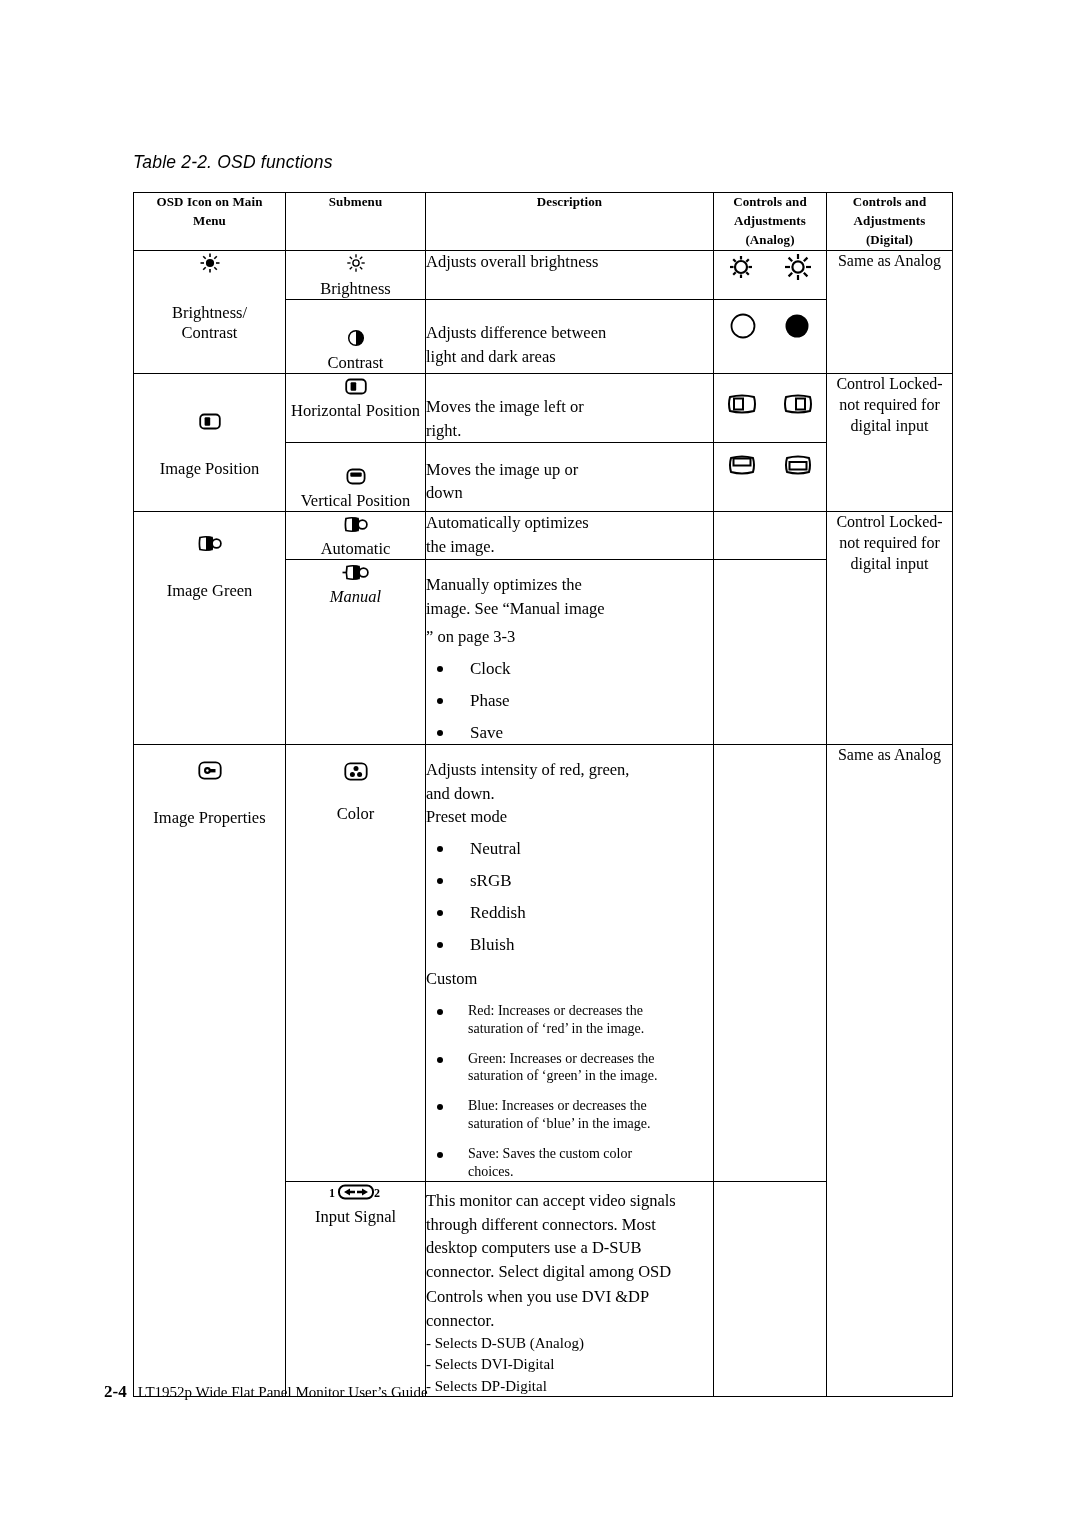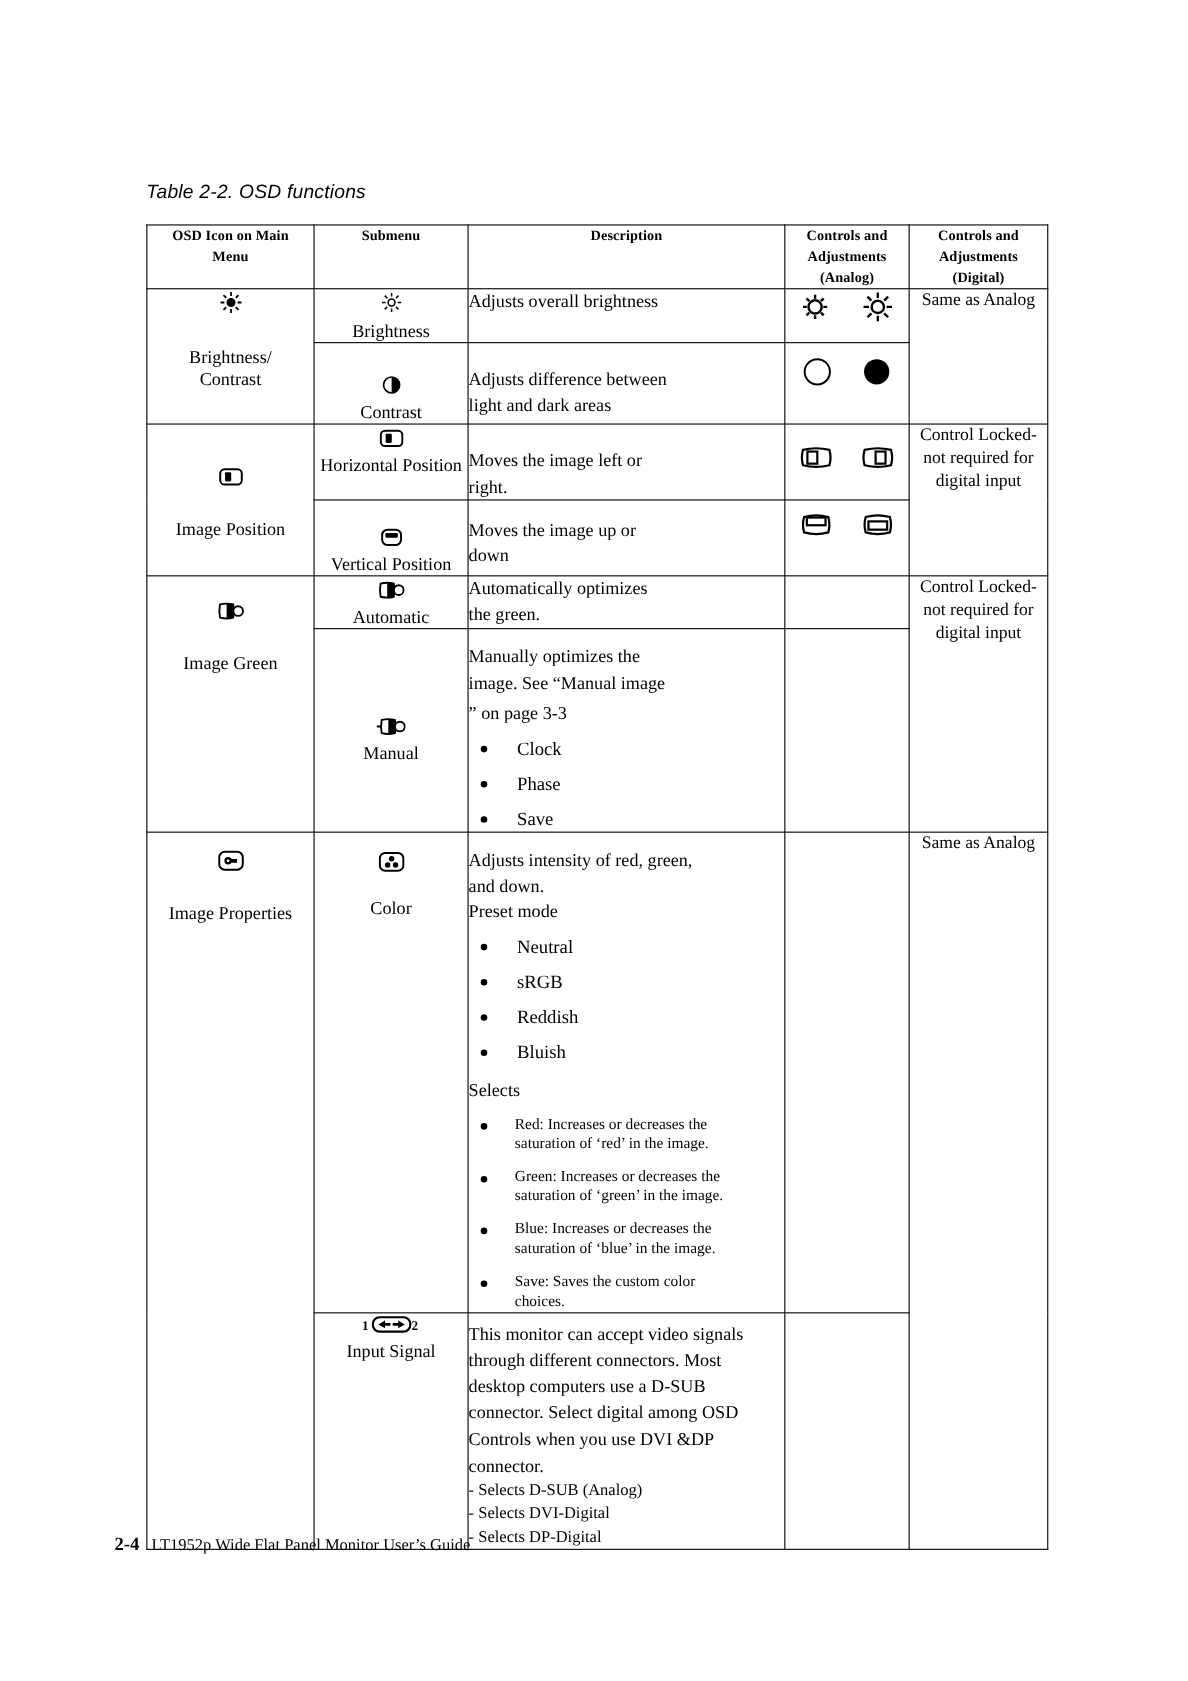--- a/index.html
+++ b/index.html
@@ -13,21 +13,21 @@
     height: 1528px;
     position: relative;
     font-family: "Liberation Serif", "DejaVu Serif", serif;
     color: #000000;
     overflow: hidden;
   }
 
   
   .page {
     position: absolute;
-    left: 0; top: 12px;
+    left: 0; top: 0;
     width: 1080px;
     height: 1424px;
   }
 
   
   .table-caption {
     position: absolute;
     left: 133px;
     top: 152px;
     font-style: italic;
@@ -412,34 +412,34 @@
               <path d="M2 2.5 Q8 1 14 2.5 Q15.5 8.5 14 14.5 Q8 16 2 14.5 Q0.8 8.5 2 2.5 Z" fill="#fff" stroke="#000" stroke-width="1.7"></path>
               <path d="M8 2 Q12 1 14 2.5 Q15.5 8.5 14 14.5 Q12 16 8 15 Z" fill="#000"></path>
               <circle cx="18.5" cy="8.5" r="4.4" fill="#fff" stroke="#000" stroke-width="1.7"></circle>
             </svg>
           </span>
           <span class="sub-label">Automatic</span>
         </td>
 
         <td class="desc-cell">
           <p>Automatically optimizes</p>
-          <p>the green.</p>
+          <p>the image.</p>
         </td>
 
         <td class="adj-cell"></td>
 
         <td rowspan="2" class="digital-cell">
           <span>Control Locked-</span><br>
           <span>not required for</span><br>
           <span>digital input</span>
         </td>
       </tr>
 
       <tr>
-        <td class="sub-cell" style="padding-top:76px;">
+        <td class="sub-cell" style="font-style:italic;">
           <span class="ico">
             <svg width="27" height="17" viewBox="0 0 27 17">
               <line x1="0.5" y1="8.5" x2="6" y2="8.5" stroke="#000" stroke-width="1.7"></line>
               <path d="M5 2.5 Q11 1 17 2.5 Q18.5 8.5 17 14.5 Q11 16 5 14.5 Q3.8 8.5 5 2.5 Z" fill="#fff" stroke="#000" stroke-width="1.7"></path>
               <path d="M11 2 Q15 1 17 2.5 Q18.5 8.5 17 14.5 Q15 16 11 15 Z" fill="#000"></path>
               <circle cx="21.5" cy="8.5" r="4.4" fill="#fff" stroke="#000" stroke-width="1.7"></circle>
             </svg>
           </span>
           <span class="sub-label">Manual</span>
         </td>
@@ -486,21 +486,21 @@
         <td class="desc-cell" style="padding-top:14px;">
           <p>Adjusts intensity of red, green,</p>
           <p>and down.</p>
           <p class="plain-line">Preset mode</p>
           <ul class="b">
             <li>Neutral</li>
             <li>sRGB</li>
             <li>Reddish</li>
             <li>Bluish</li>
           </ul>
-          <p class="plain-line" style="margin-top:12px;">Selects</p>
+          <p class="plain-line" style="margin-top:12px;">Custom</p>
           <ul class="b small" style="margin-top:10px;">
             <li>
               <span>Red: Increases or decreases the</span><br>
               <span>saturation of  ‘red’ in the image.</span>
             </li>
             <li>
               <span>Green: Increases or decreases the</span><br>
               <span>saturation of ‘green’ in the image.</span>
             </li>
             <li>

